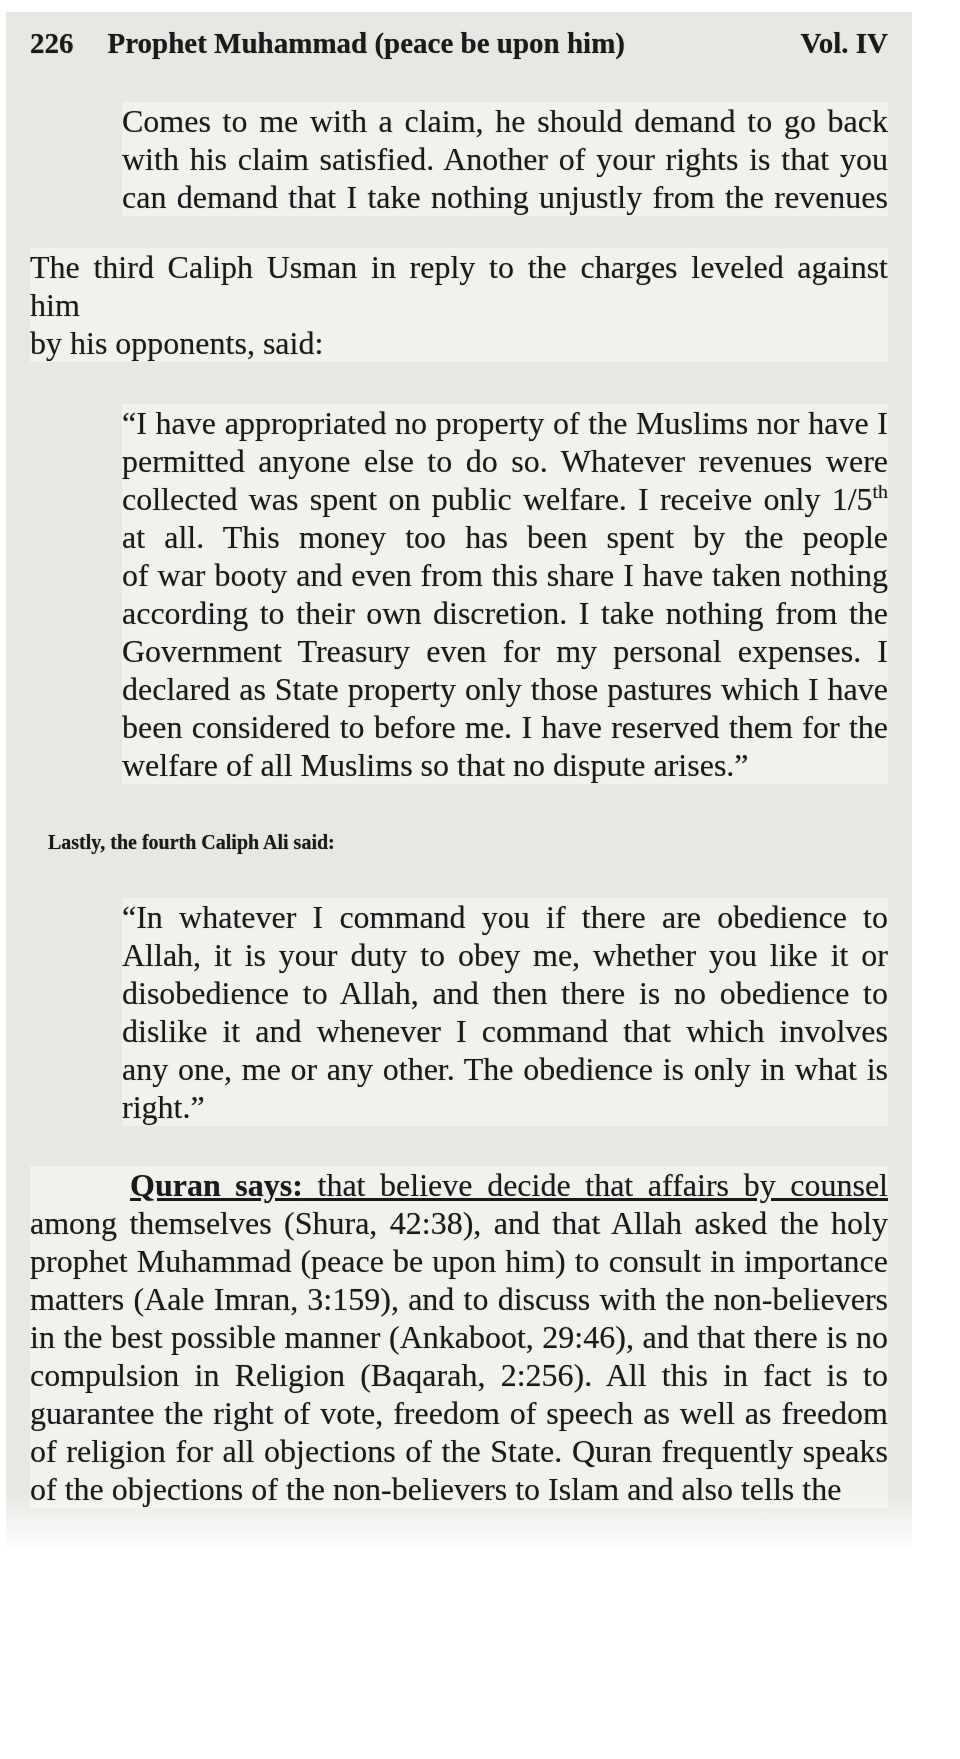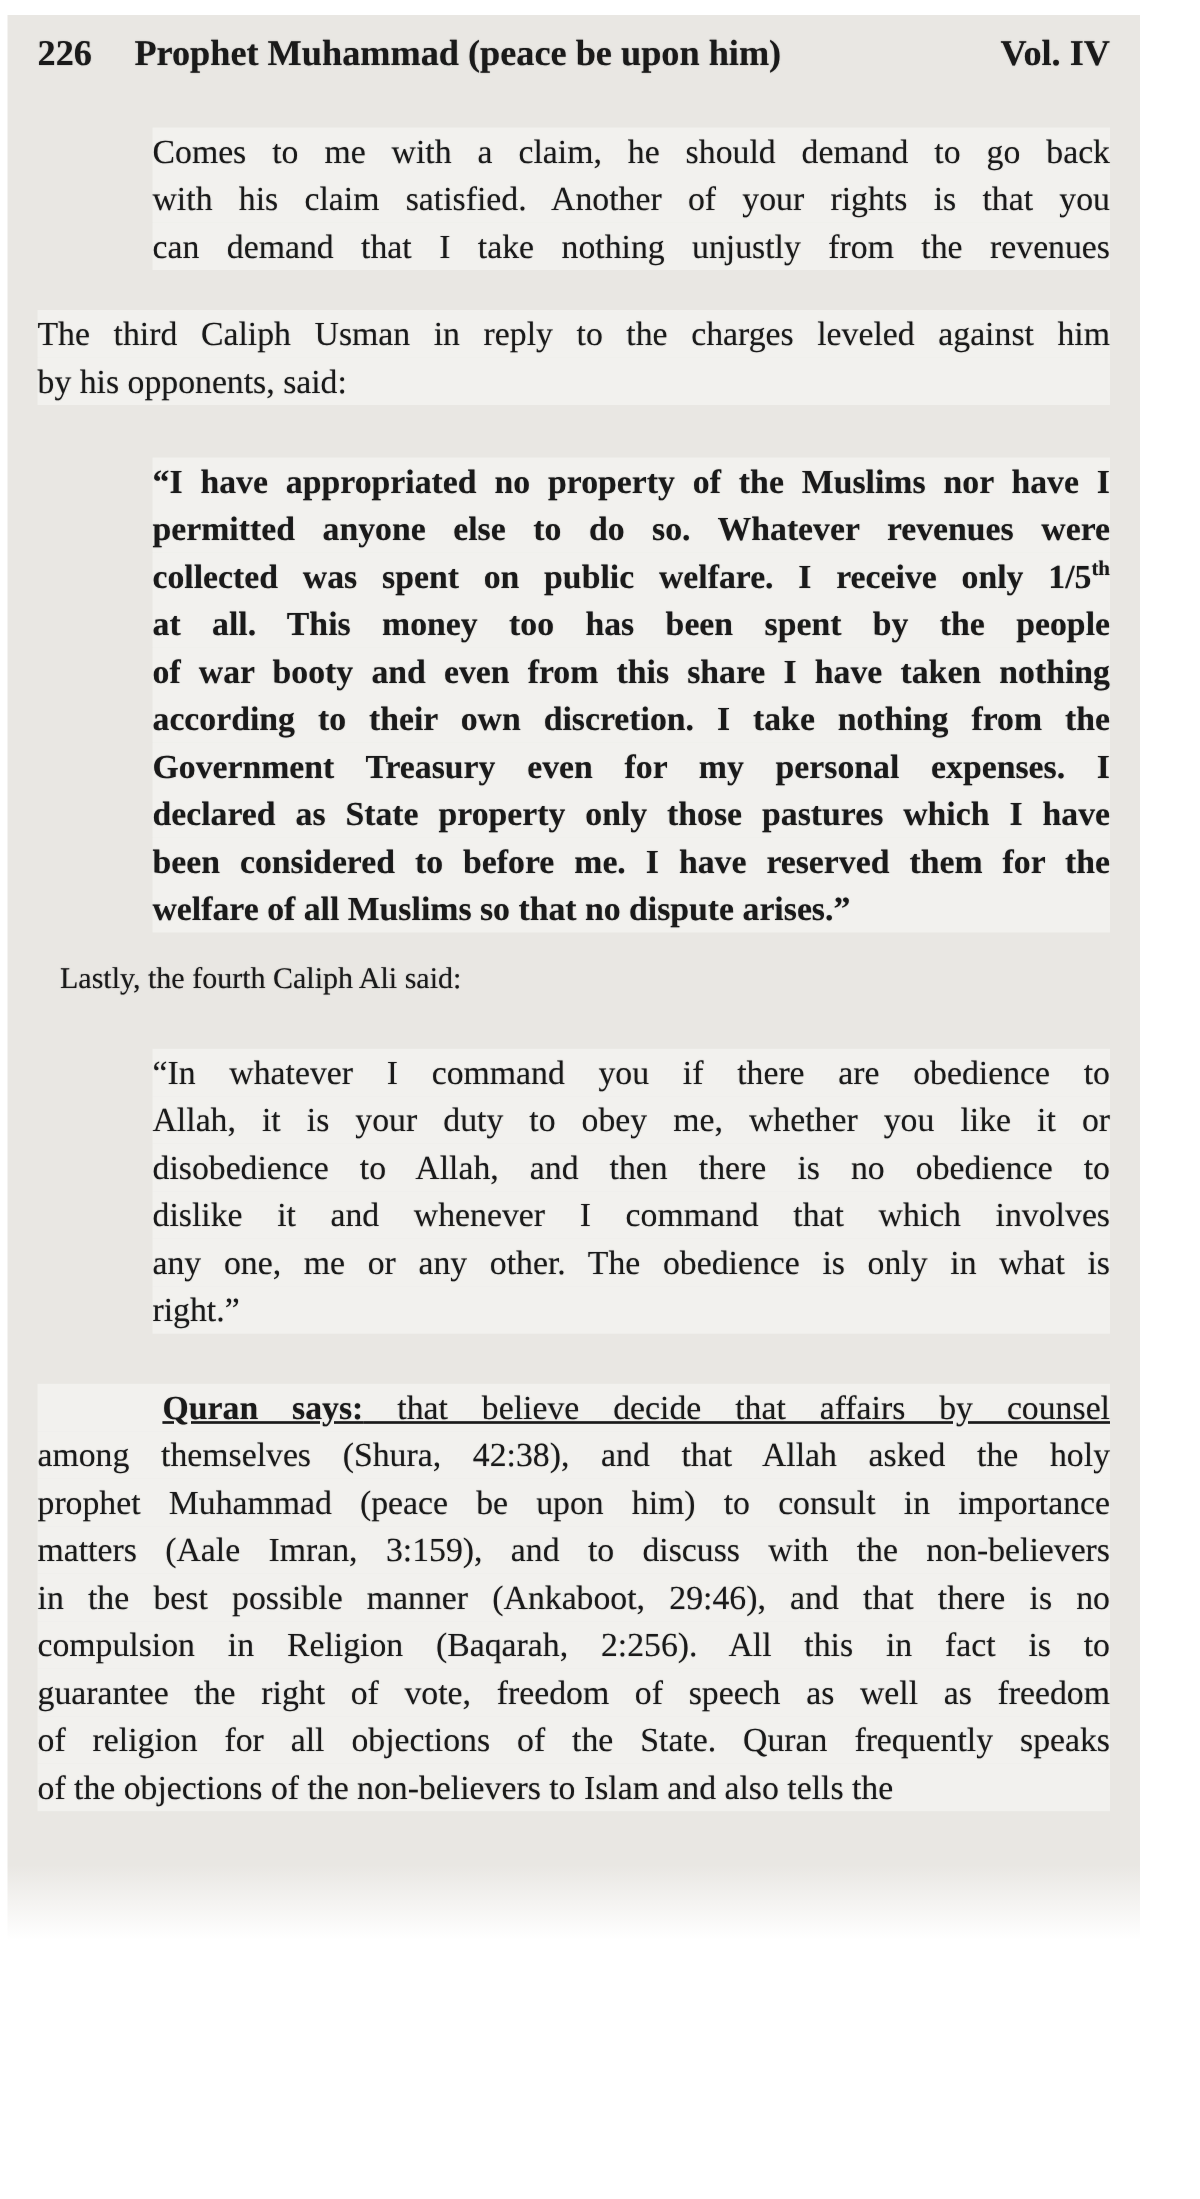--- a/index.html
+++ b/index.html
@@ -30,33 +30,33 @@
     font-weight: bold;
     font-size: 29px;
     text-shadow: 0 0 1px rgba(25,25,25,0.55);
   }
   .pnum  { flex: 0 0 auto; }
   .ptitle { margin-left: 34px; }
   .pvol  { margin-left: auto; }
 
   
   .para, .bq, .heading {
-    font-size: 27px;
+    font-size: 32px;
     line-height: 38px;
     text-shadow: 0 0 1px rgba(25,25,25,0.45);
   }
   .bq { margin-left: 92px; margin-right: 0; }
 
   .q1 { margin-top: 40px; }
   .p1 { margin-top: 32px; }
-  .q2 { margin-top: 42px; font-weight: bold; }
+  .q2 { margin-top: 42px; }
   .heading {
-    margin: 18px 0 0 18px;
-    font-size: 24px;
-    font-weight: normal;
+    margin: 39px 0 0 18px;
+    font-size: 20px;
+    font-weight: bold;
     line-height: 38px;
     text-shadow: 0 0 1px rgba(25,25,25,0.55);
   }
   .q3 { margin-top: 37px; }
   .p2 { margin-top: 40px; }
 
   
   .tline {
     text-align: justify;
     text-align-last: justify;

